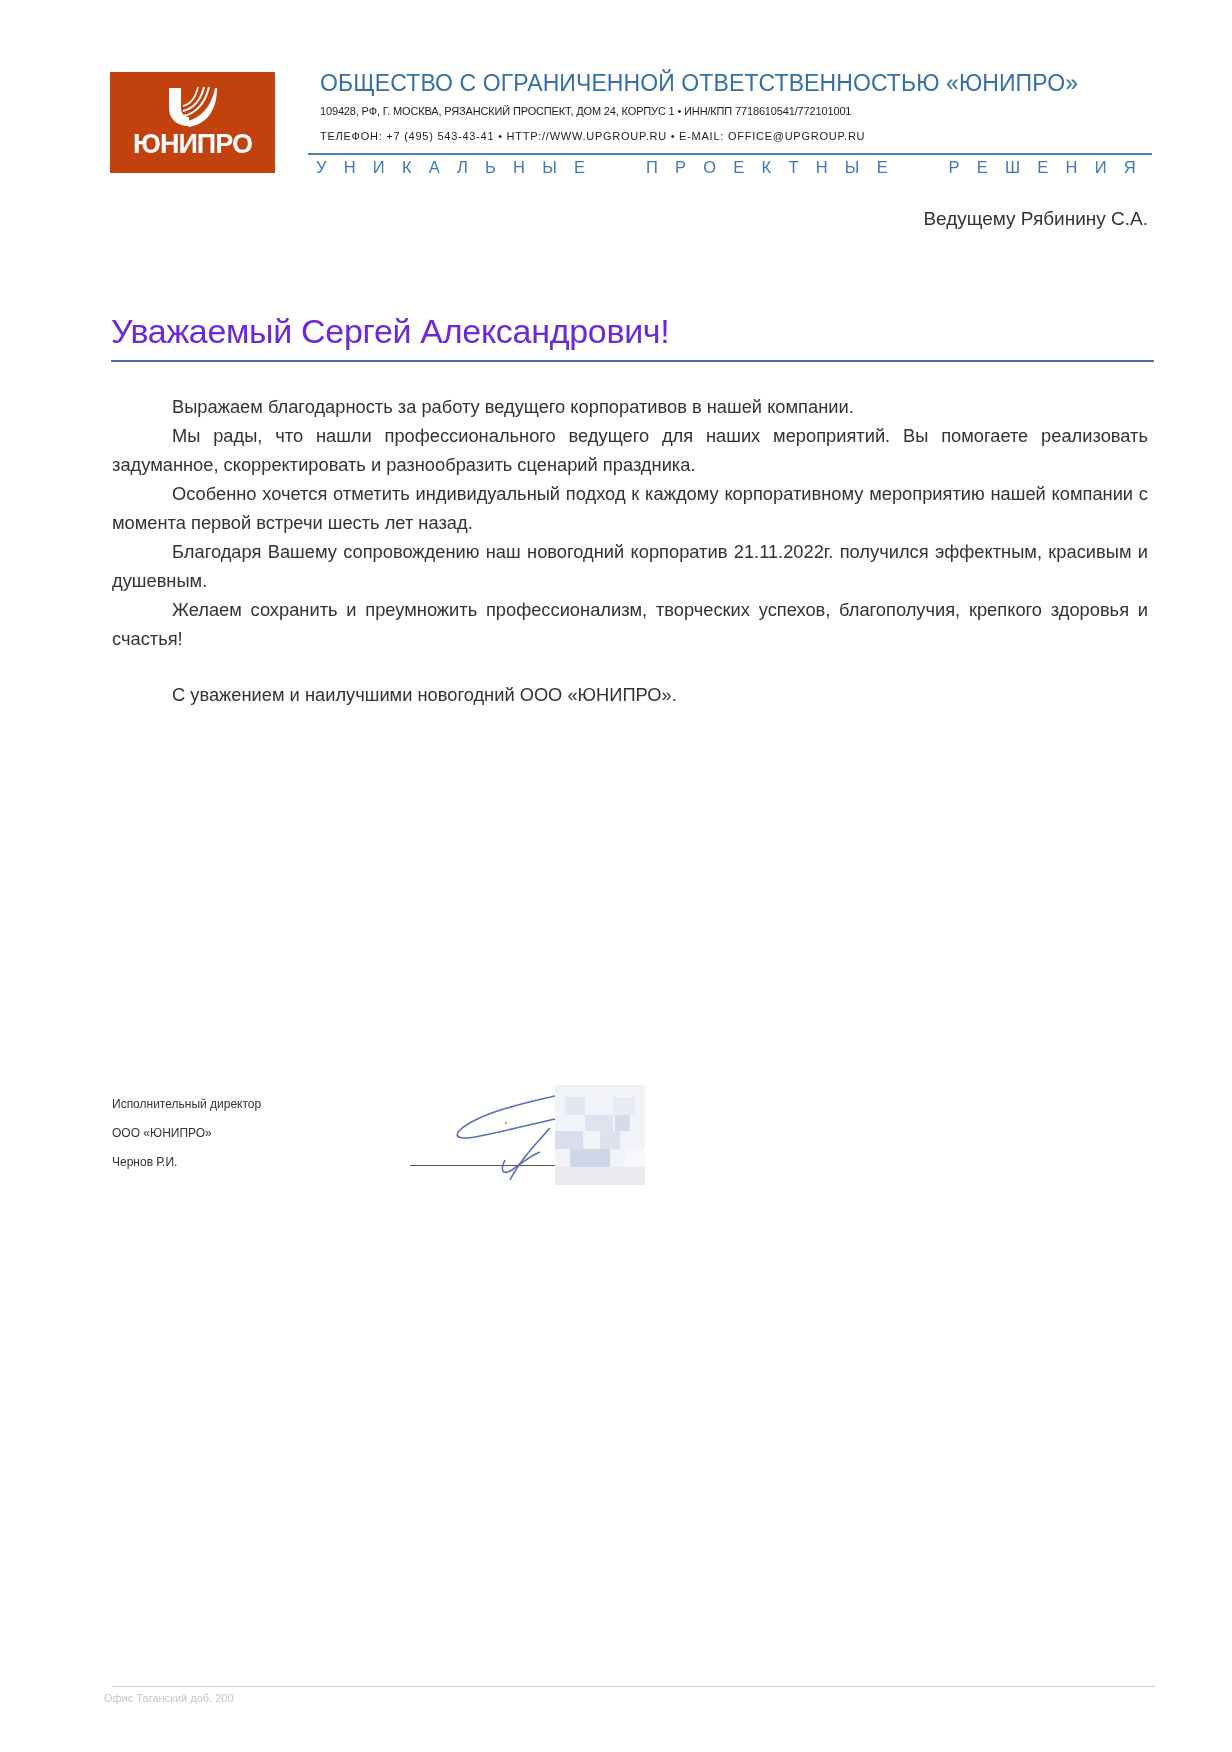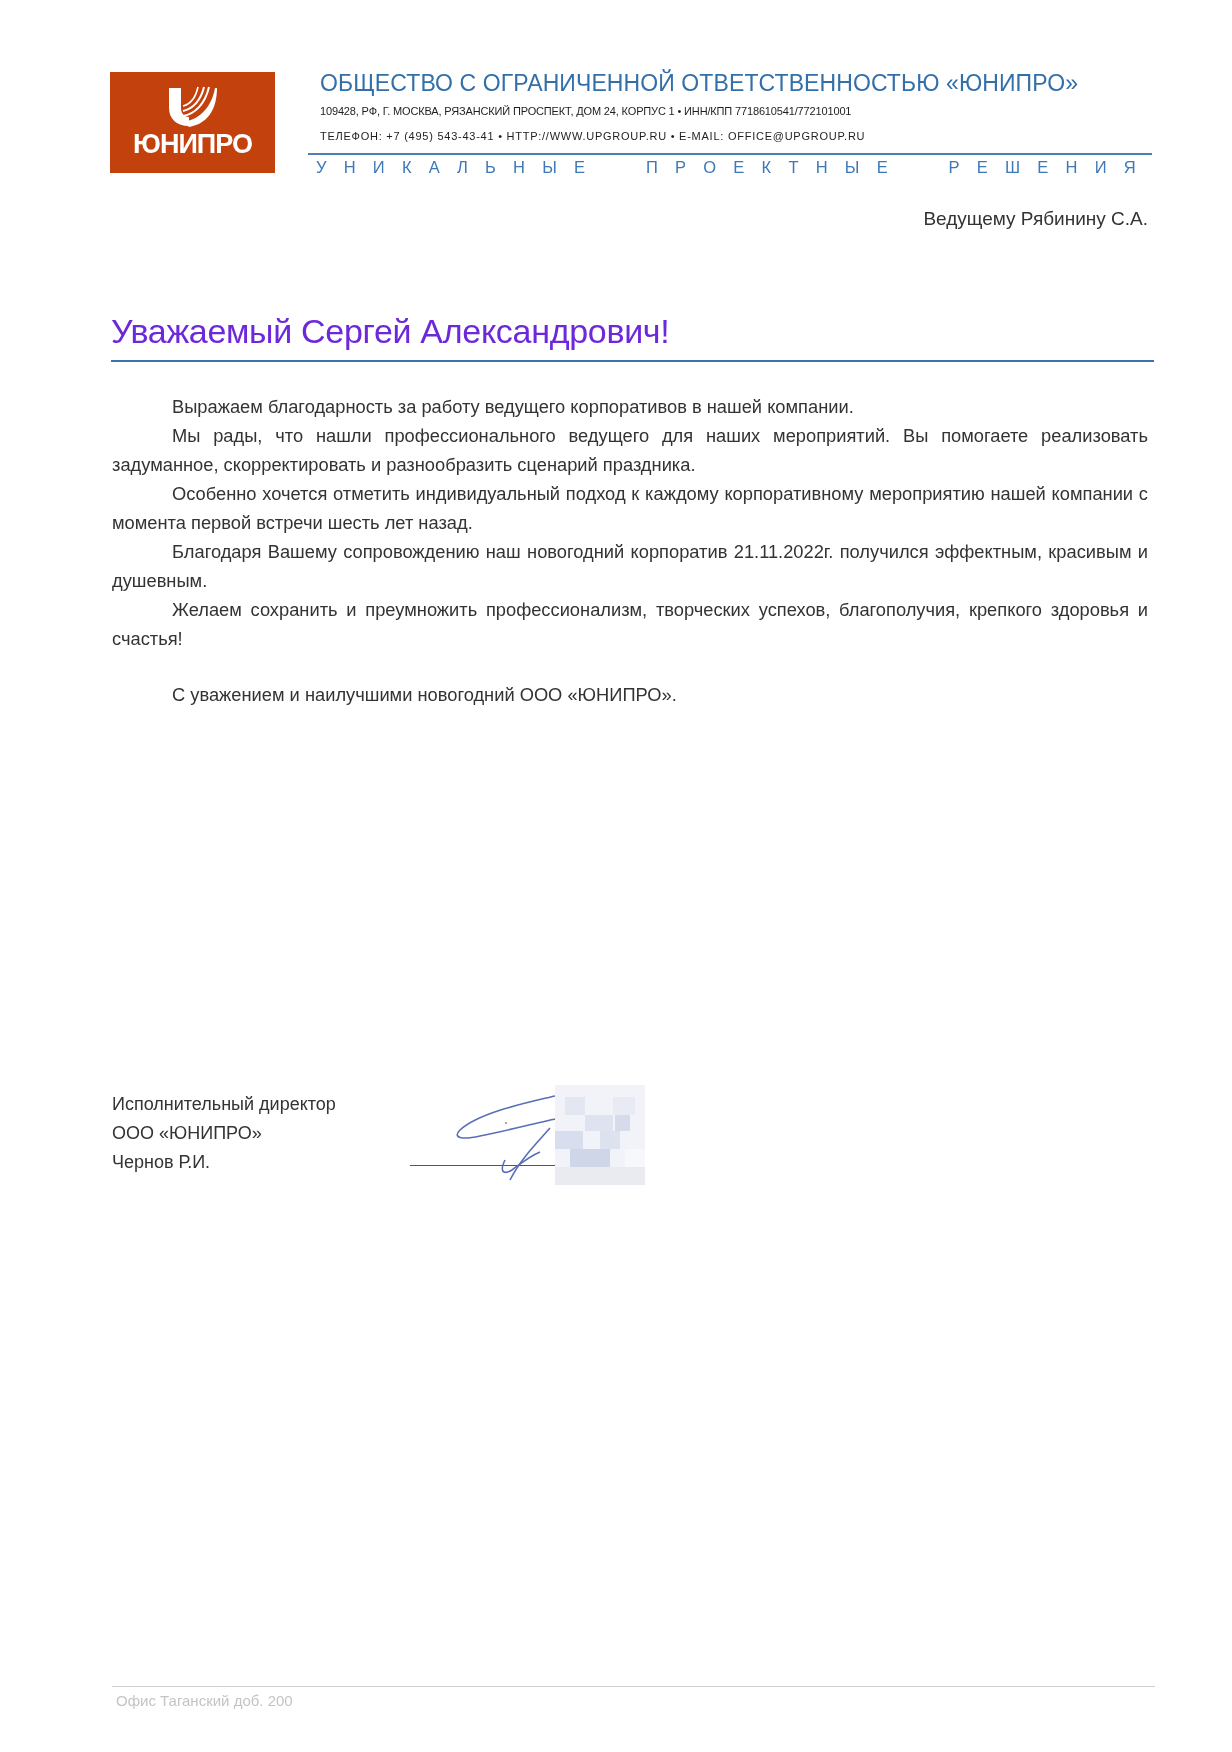--- a/index.html
+++ b/index.html
@@ -20,27 +20,27 @@
       justify-content: space-between; color: #3d78b8; font-size: 16.5px; }
     .hdr-tag span { display: inline-block; }
     .addressee { position: absolute; right: 84px; top: 208px; font-size: 19px; color: #333; }
     .greeting { position: absolute; left: 111px; top: 312px; font-size: 34px; color: #6d28d9;
       font-weight: normal; margin: 0; letter-spacing: -0.3px; }
     .greet-rule { position: absolute; left: 111px; width: 1043px; top: 360px; height: 2px; background: #3e72ad; }
     .body-text { position: absolute; left: 112px; width: 1036px; top: 392px; font-size: 18.3px;
       line-height: 29px; color: #333; text-align: justify; }
     .body-text p { margin: 0; text-indent: 60px; }
     .closing { position: absolute; left: 172px; top: 684px; font-size: 18.3px; color: #333; }
-    .sig-block { position: absolute; left: 112px; top: 1090px; font-size: 18px; line-height: 29px; color: #333; }
+    .sig-block { position: absolute; left: 112px; top: 1090px; font-size: 12px; line-height: 29px; color: #333; }
     .sig-line { position: absolute; left: 410px; top: 1165px; width: 150px; border-top: 1px solid #555; }
     .signature { position: absolute; left: 450px; top: 1090px; }
     .redacted { position: absolute; left: 555px; top: 1085px; width: 90px; height: 100px; }
     .redacted div { position: absolute; }
     .footer-rule { position: absolute; left: 112px; width: 1043px; top: 1686px; height: 1px; background: #cfcfcf; }
-    .footer-text { position: absolute; left: 116px; top: 1692px; font-size: 15px; color: #c4c4c4; }
+    .footer-text { position: absolute; left: 104px; top: 1692px; font-size: 11px; color: #c4c4c4; }
   </style>
 </head>
 <body>
 
 <div class="logo">
   <svg width="52" height="44" viewBox="0 0 52 44">
     <path d="M2 4 L14 4 L14 24 C14 30 18 33 22 33 L22 42 C10 42 2 35 2 24 Z" fill="#ffffff"></path>
     <path d="M16 38 C30 36 44 26 48 4 L50 4 C50 26 40 40 22 43 Z" fill="#ffffff"></path>
     <path d="M16 32 C28 30 38 20 42 3" stroke="#ffffff" stroke-width="2" fill="none"></path>
     <path d="M16 27 C26 25 34 16 37 3" stroke="#ffffff" stroke-width="2" fill="none"></path>

